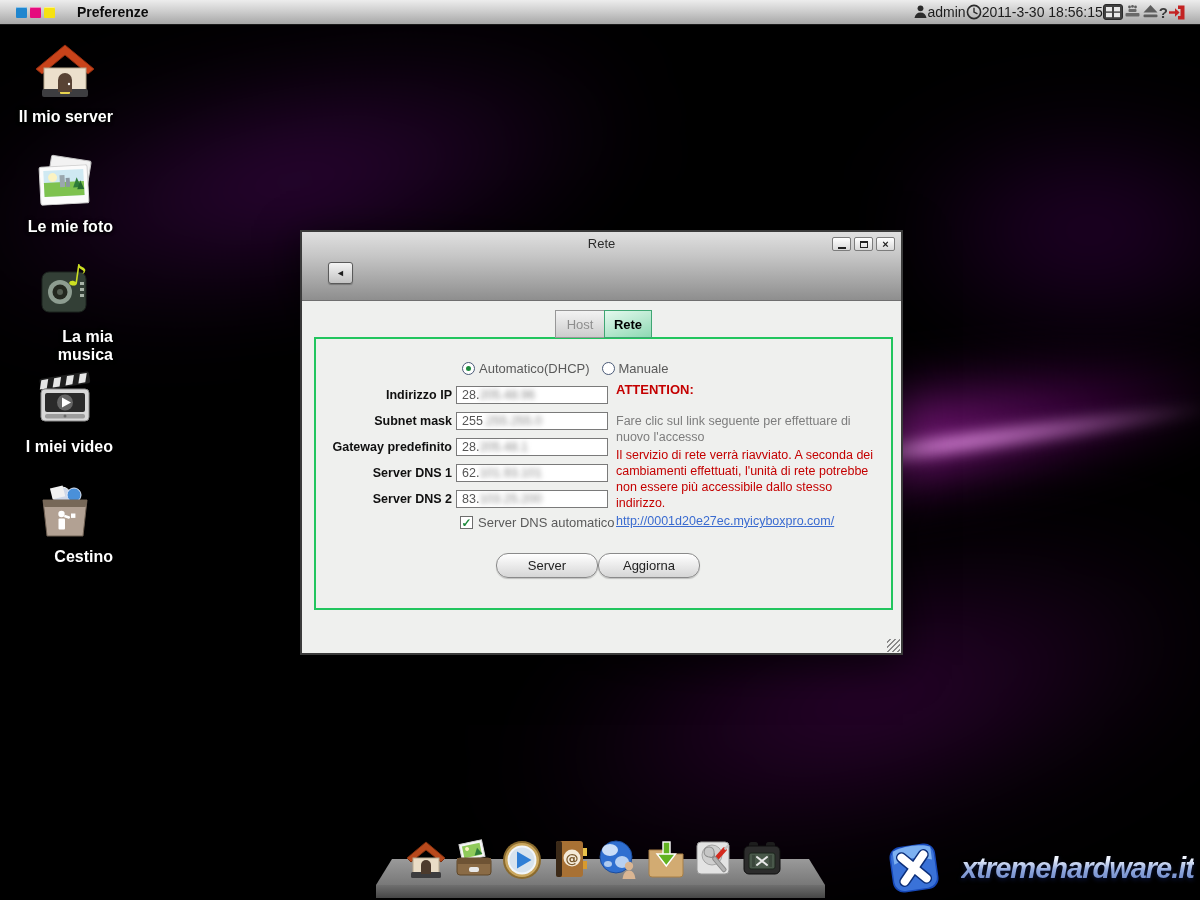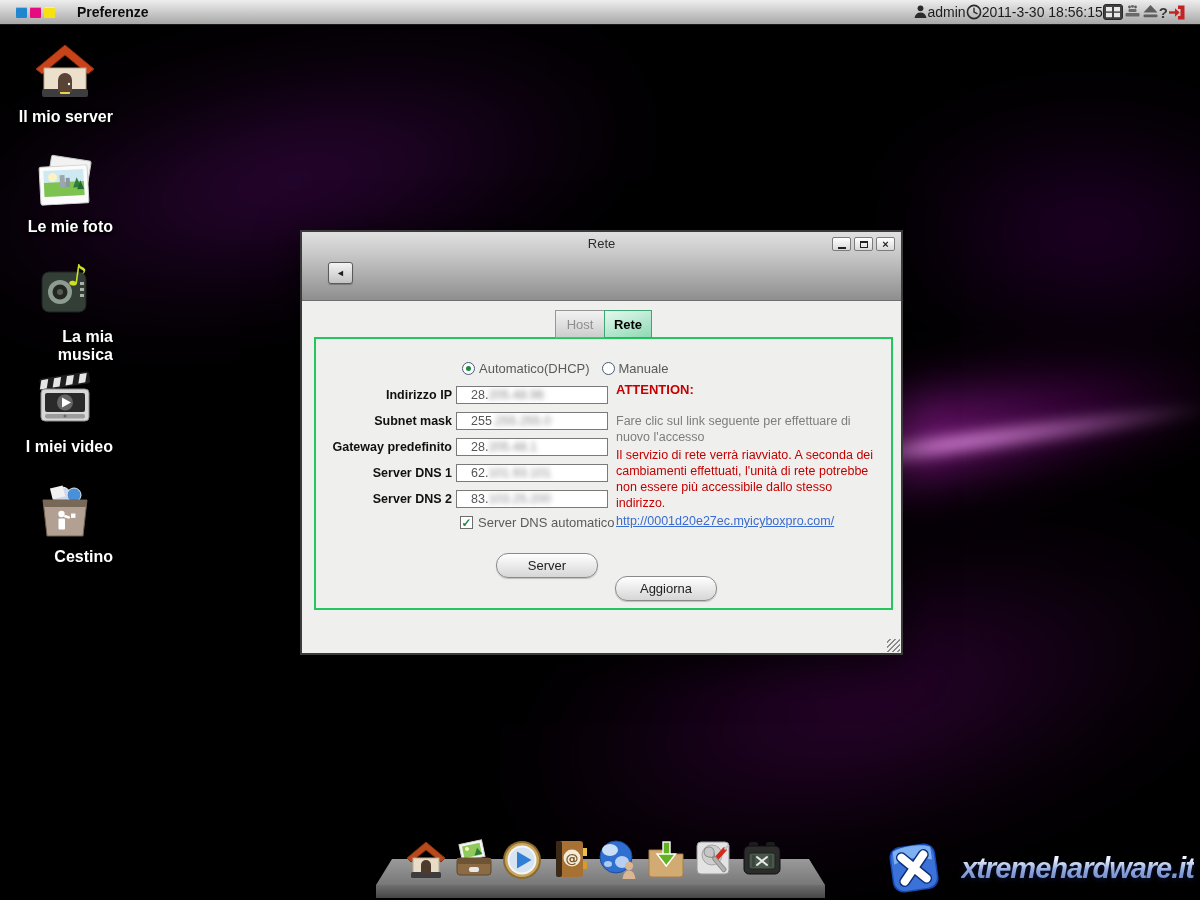--- a/index.html
+++ b/index.html
@@ -46,30 +46,30 @@
 
   #panel{position:absolute;left:12px;top:105px;width:579px;height:273px;border:2px solid #22c55e;box-sizing:border-box;background:#eff0ee;}
 
   #radio-row{position:absolute;left:146px;top:22px;display:flex;gap:12px;align-items:center;}
   .rlabel{display:flex;align-items:center;gap:4px;font-size:13px;color:#5a5a5a;cursor:pointer;}
   .radio{width:13px;height:13px;border-radius:50%;background:#fff;border:1px solid #4a5a77;box-sizing:border-box;display:flex;align-items:center;justify-content:center;}
   .rdot{width:5px;height:5px;border-radius:50%;background:#1d8a3c;}
 
   .frow{position:absolute;left:0;display:flex;align-items:center;height:22px;}
   .flabel{width:136px;text-align:right;font-size:12.5px;font-weight:bold;color:#101010;}
-  .finput{margin-left:4px;width:152px;height:18px;background:#fff;border:1px solid #7a7a7a;box-sizing:border-box;font-size:12.5px;color:#555;display:flex;align-items:center;padding-left:14px;overflow:hidden;white-space:nowrap;cursor:text;}
+  .finput{margin-left:4px;width:152px;height:18px;background:#fff;border:1px solid #7a7a7a;box-sizing:border-box;font-size:12.5px;color:#555;display:flex;align-items:center;padding-left:5px;overflow:hidden;white-space:nowrap;cursor:text;}
   .fred{filter:blur(2.6px);color:#8a8a8a;}
 
   #chk-row{position:absolute;left:144px;top:176px;display:flex;align-items:center;gap:5px;cursor:pointer;}
   #chk-box{width:13px;height:13px;background:#fff;border:1px solid #6d6d6d;box-sizing:border-box;display:flex;align-items:center;justify-content:center;font-size:12px;font-weight:bold;color:#1d8a3c;line-height:1;}
   #chk-label{font-size:13px;color:#5a5a5a;}
 
   .pbtn{position:absolute;top:214px;width:100px;height:23px;border:1px solid #8a8a8a;border-radius:12px;background:linear-gradient(180deg,#ffffff,#d6d6d6);font-size:13px;color:#222;display:flex;align-items:center;justify-content:center;cursor:pointer;box-shadow:0 1px 1px rgba(0,0,0,.2);}
   #btn-applica{left:180px;}
-  #btn-aggiorna{left:299px;margin-top:23px;}
+  #btn-aggiorna{left:282px;}
 
   #notice{position:absolute;left:300px;top:43px;width:266px;}
   #notice-title{font-size:13px;font-weight:bold;color:#c40000;}
   #notice-body{font-size:12.5px;color:#c40000;line-height:16px;margin-top:2px;}
   #notice-hint{font-size:12.5px;color:#7d7d7d;line-height:16px;margin-top:16px;}
   #notice-link{font-size:12.5px;color:#3a6bd0;text-decoration:underline;margin-top:3px;display:inline-block;cursor:pointer;}
 
   #resize-handle{position:absolute;right:1px;bottom:1px;width:13px;height:13px;background:repeating-linear-gradient(135deg,transparent,transparent 2px,#8a8a8a 2px,#8a8a8a 3.5px);cursor:nwse-resize;}
 
   

